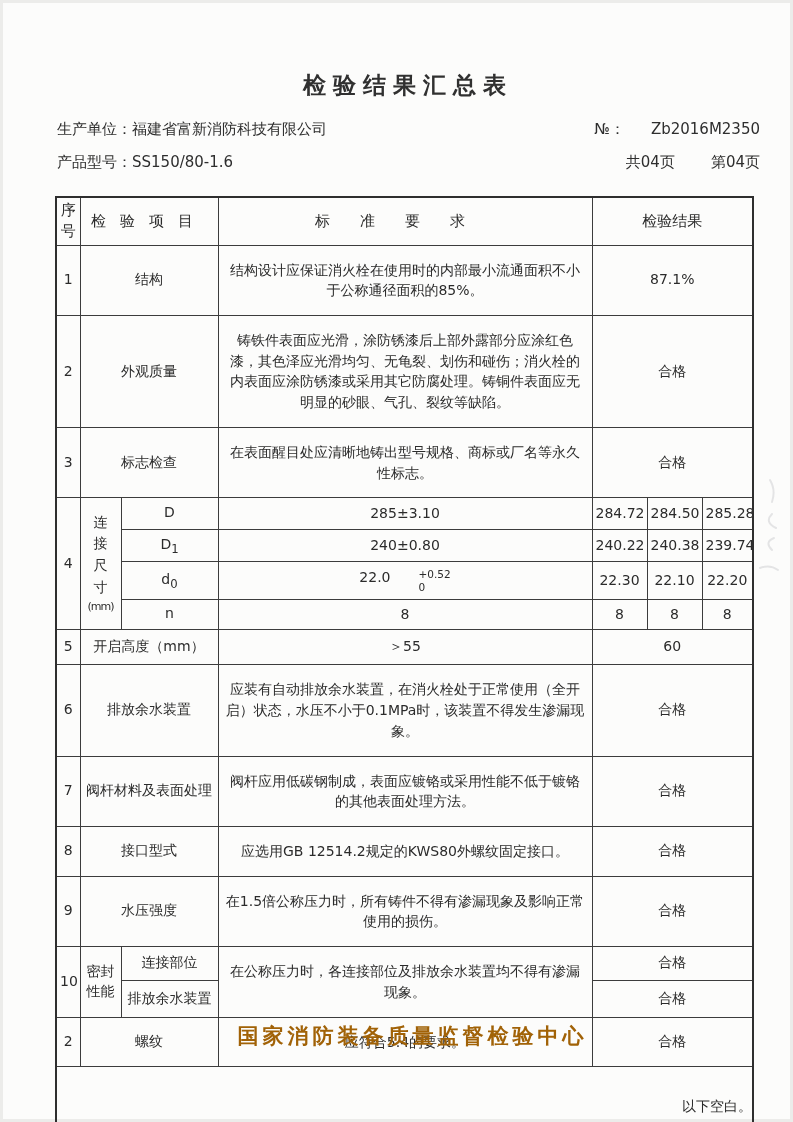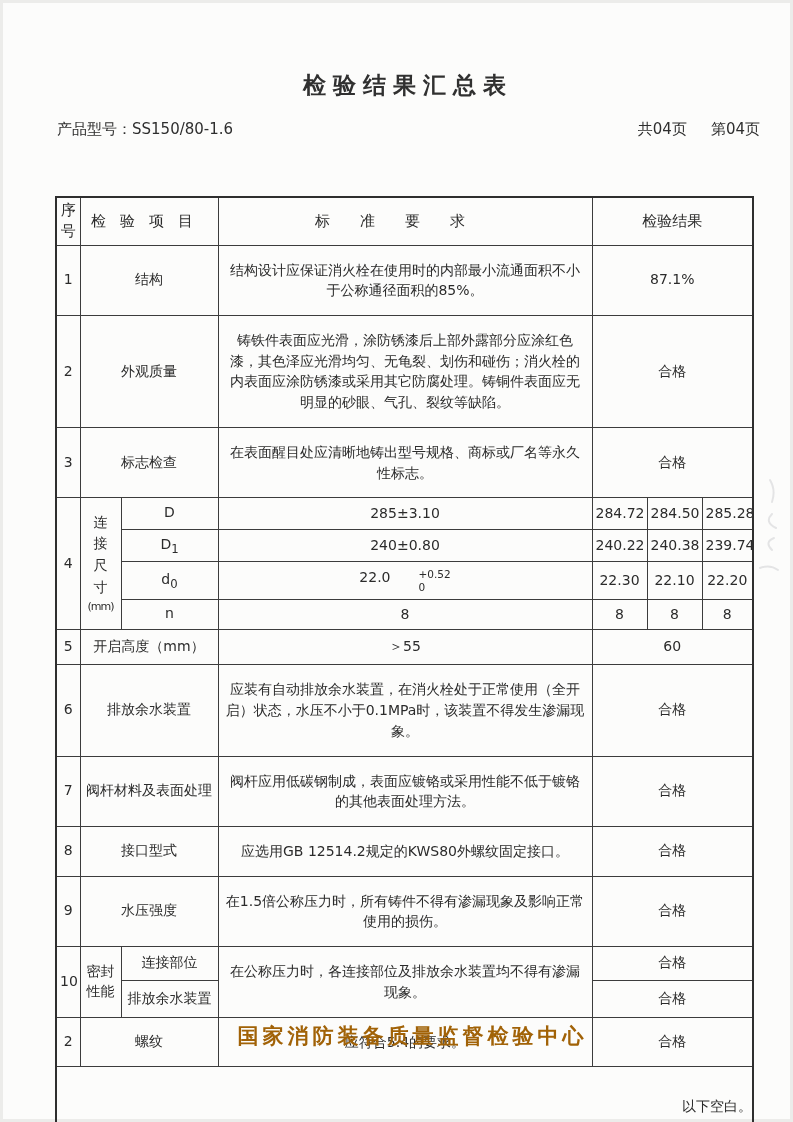--- a/index.html
+++ b/index.html
@@ -12,21 +12,21 @@
   .scan-edge{position:absolute;inset:0;border:3px solid #ececea;pointer-events:none;}
   .title{
     position:absolute;top:70px;left:0;width:100%;
     text-align:center;font-size:23px;font-weight:700;letter-spacing:7px;text-indent:7px;
     color:#303030;
     padding-left:8px;
   }
   .info{position:absolute;left:57px;top:120px;width:703px;font-size:15px;color:#2e2e2e;}
   .info-row{display:flex;justify-content:space-between;align-items:baseline;height:33px;}
   .no-group{display:flex;gap:26px;}
-  .pages-group{display:flex;gap:24px;}
+  .pages-group{display:flex;gap:36px;}
   table.main{
     position:absolute;left:55px;top:196px;width:698px;
     border-collapse:collapse;table-layout:fixed;
     border:2px solid #2e2e2e;border-bottom-width:3px;
   }
   td{
     border:1px solid #3c3c3c;font-size:14px;line-height:1.42;
     padding:2px 3px;text-align:center;vertical-align:middle;color:#2b2b2b;
     overflow:hidden;
   }
@@ -46,20 +46,27 @@
   .smudge{position:absolute;left:752px;top:472px;width:30px;height:130px;opacity:0.16;pointer-events:none;}
 </style>
 </head>
 <body>
 
 <div class="scan-edge"></div>
 
 <div class="title">检验结果汇总表</div>
 
 <div class="info">
+  <div class="info-row">
+    <span>生产单位：福建省富新消防科技有限公司</span>
+    <span class="no-group">
+      <span>№：</span>
+      <span>Zb2016M2350</span>
+    </span>
+  </div>
   <div class="info-row">
     <span>产品型号：SS150/80-1.6</span>
     <span class="pages-group">
       <span>共04页</span>
       <span>第04页</span>
     </span>
   </div>
 </div>
 
 <table class="main">

